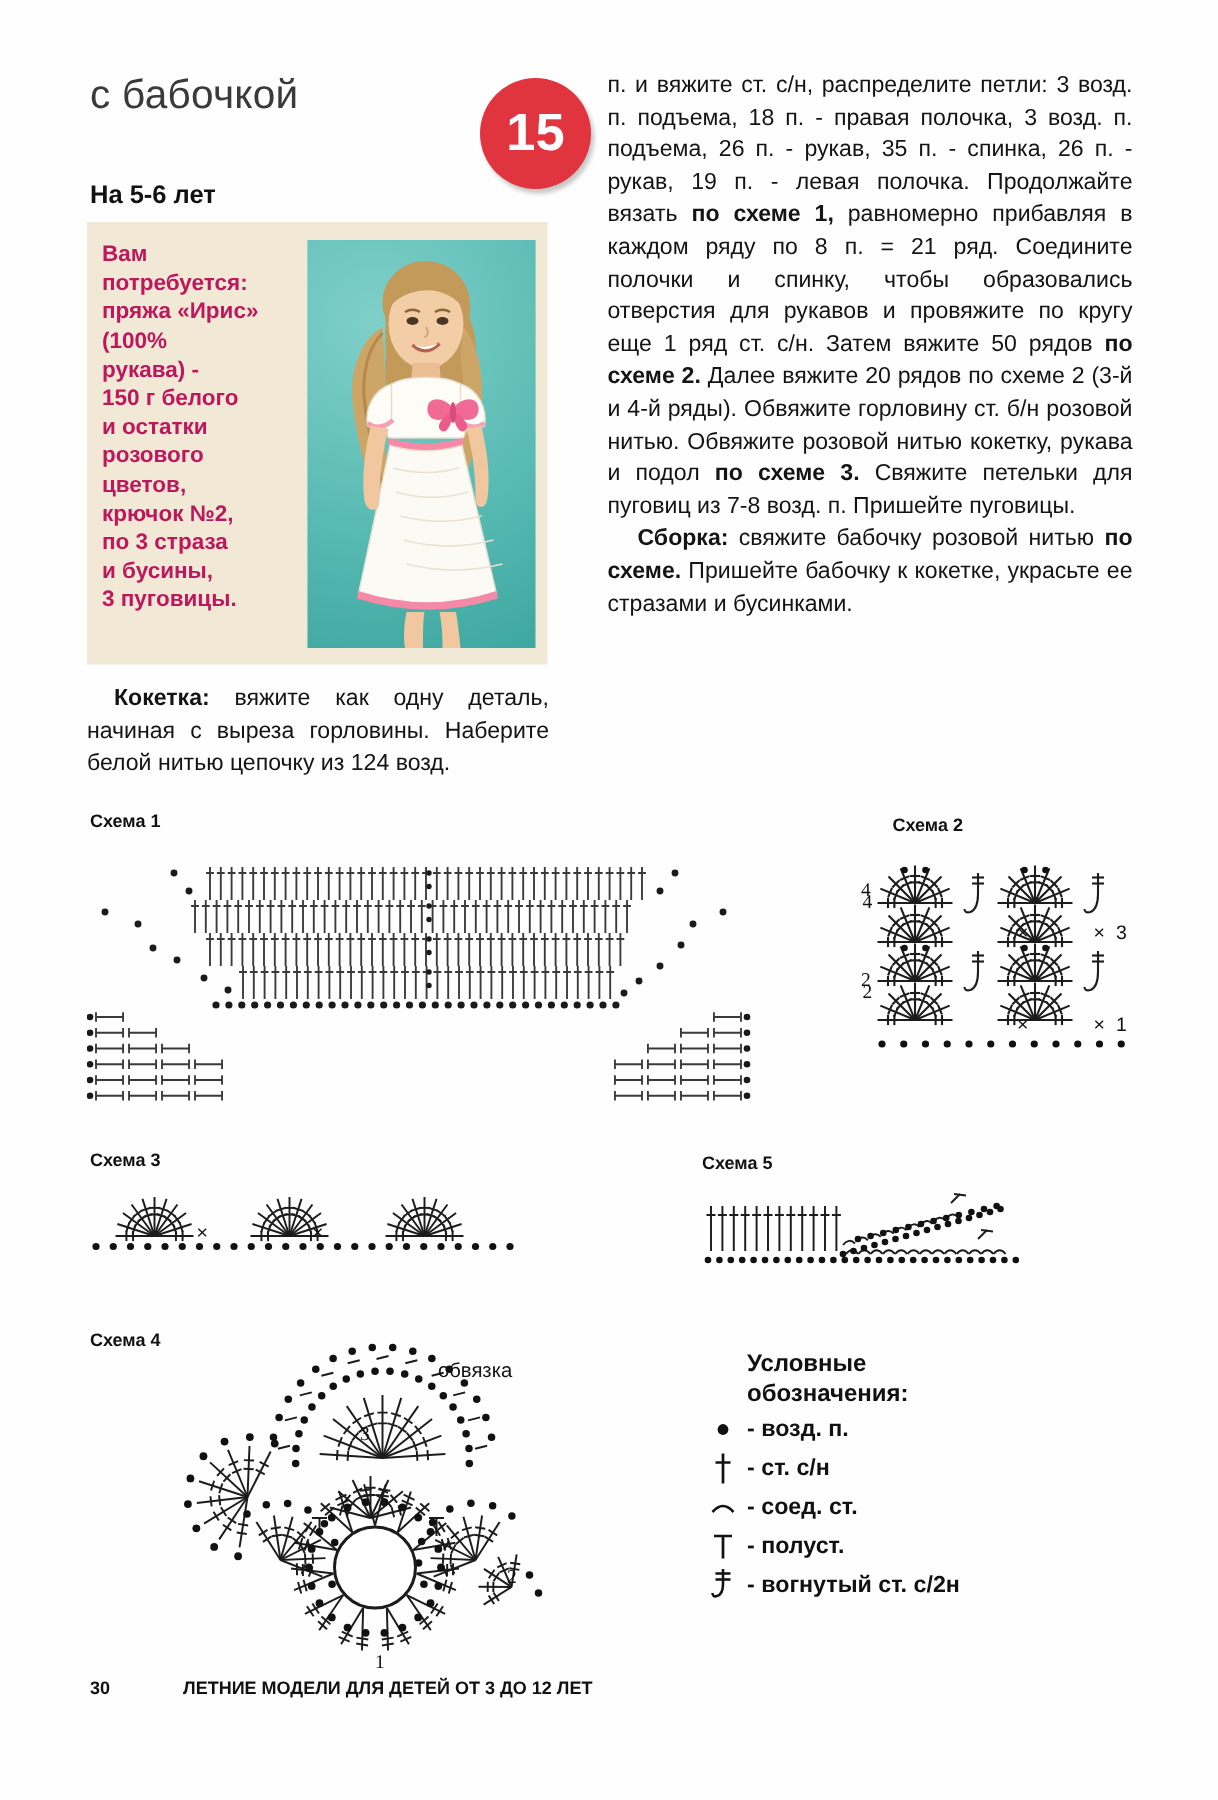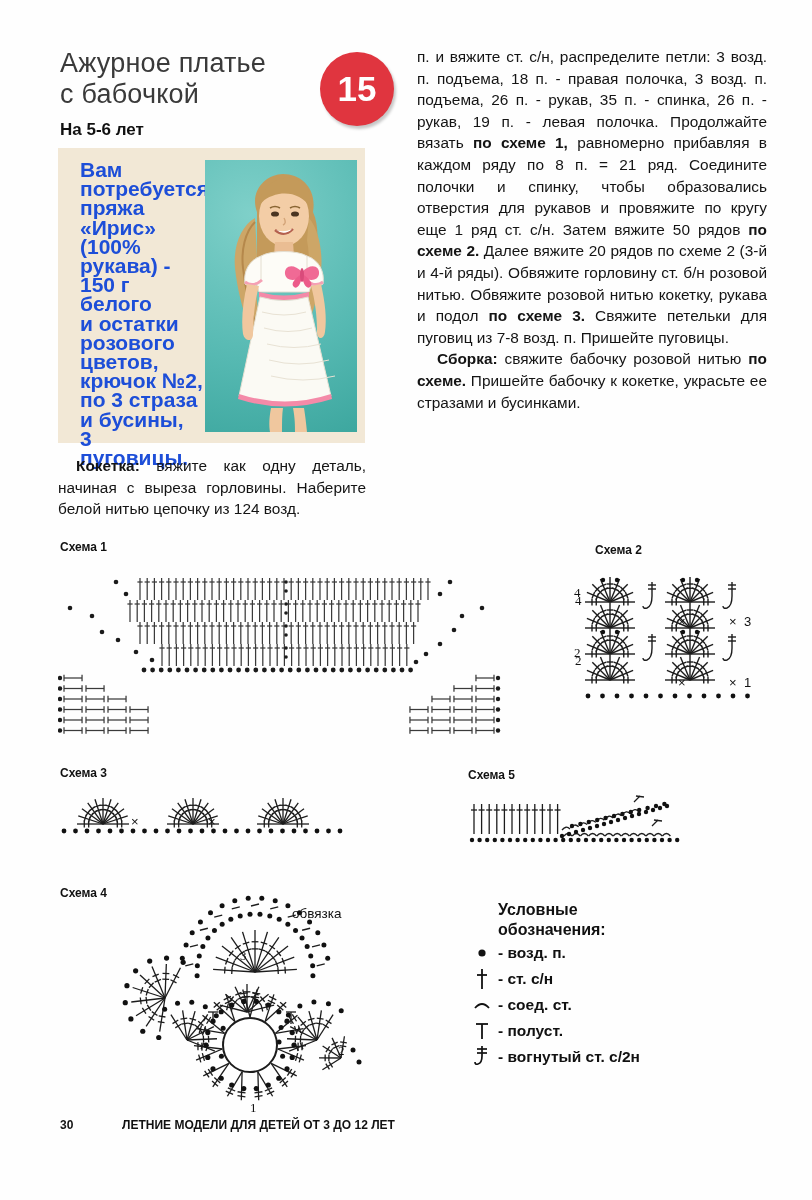--- a/index.html
+++ b/index.html
@@ -35,40 +35,40 @@
     display:flex;align-items:center;justify-content:center;
     font-family:"Liberation Sans", sans-serif;
   }
   
   .infobox{
     position:absolute;left:58px;top:148px;width:307px;height:295px;
     background:#f2e8d6;
   }
   .materials{
     position:absolute;left:10px;top:12px;width:125px;
-    font-size:21px;line-height:19.2px;font-weight:bold;color:#1d4ed8;margin-left:12px;
+    font-size:15px;line-height:19.2px;font-weight:bold;color:#be185d;
   }
   
   .photo{
     position:absolute;left:205px;top:160px;width:152px;height:272px;
     background:#63c3bd;overflow:hidden;
   }
   .photo .bg{position:absolute;inset:0;background:
       radial-gradient(circle at 30% 20%, #7fd0c9 0%, #56b9b2 60%, #3da79f 100%);}
   .photo svg{position:absolute;inset:0;}
   
   .leftpara{
     position:absolute;left:58px;top:455px;width:308px;
     font-size:15.4px;line-height:21.5px;color:#141414;
     text-align:justify;
   }
   .leftpara .ind{display:inline-block;width:18px;}
   
   .rightcol{
-    position:absolute;left:417px;top:46px;width:350px;
+    position:absolute;left:405px;top:46px;width:350px;
     font-size:15.4px;line-height:21.6px;color:#141414;
     text-align:justify;
   }
   .rightcol p{margin:0;}
   .rightcol p+p{margin-top:0px;}
   .ind2{display:inline-block;width:20px;}
   b{font-weight:bold;}
   
   .slabel{
     position:absolute;font-size:12px;font-weight:bold;color:#111;
@@ -98,21 +98,20 @@
     font-size:12px;font-weight:bold;color:#111;
   }
   .footer .pg{display:inline-block;width:62px;}
 </style>
 </head>
 <body>
 
 <div class="page">
 
   <div class="title">
-    <div>Ажурное платье</div>
     <div>с бабочкой</div>
   </div>
 
   <div class="age">На 5-6 лет</div>
 
   <div class="badge">15</div>
 
   <div class="infobox">
     <div class="materials">
       <div>Вам</div>

